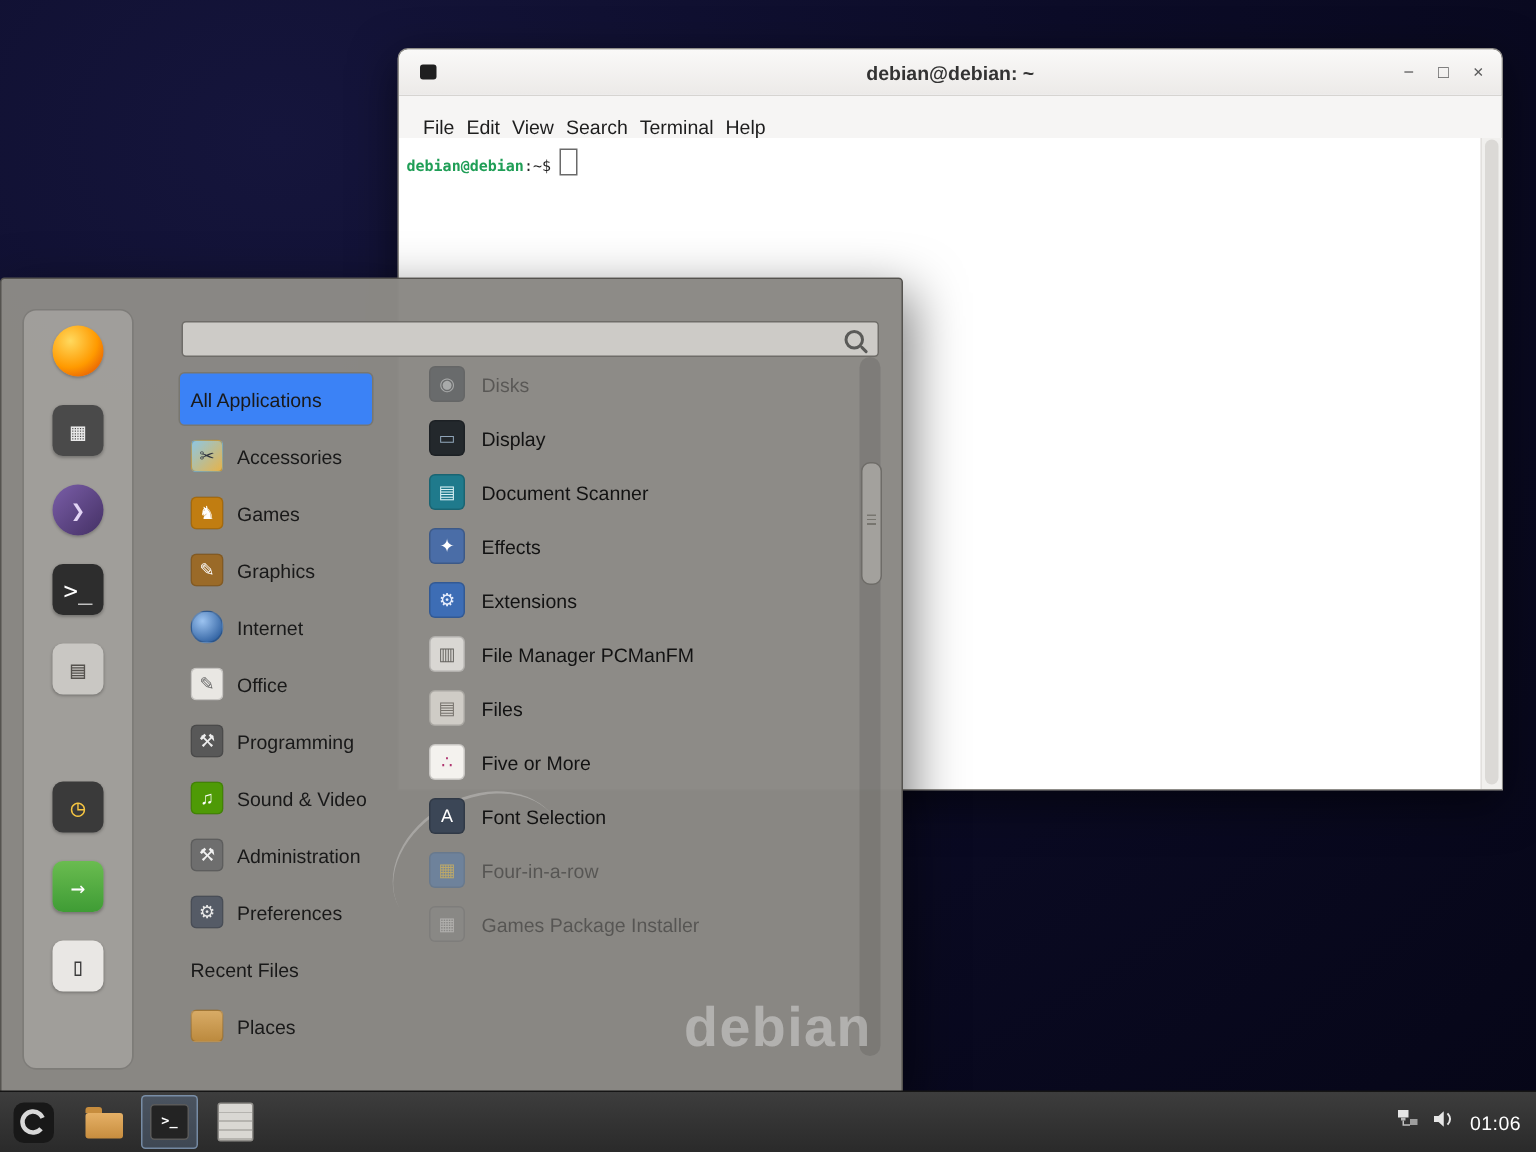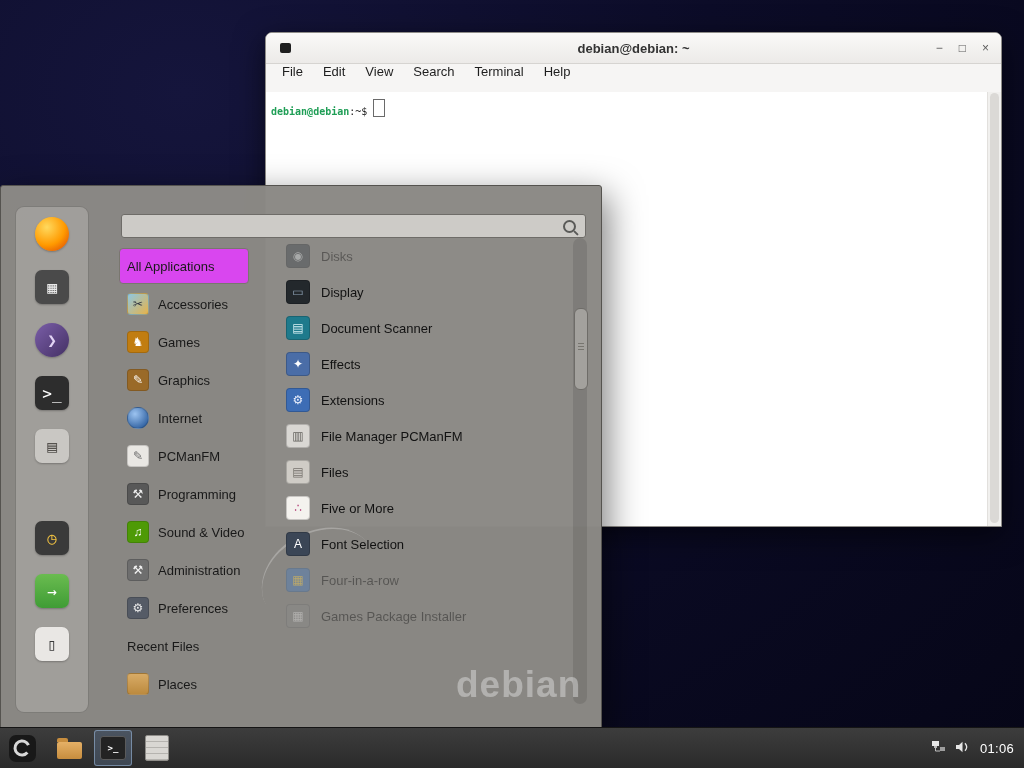--- a/index.html
+++ b/index.html
@@ -14,21 +14,21 @@
   .titlebar { height:30px; background:linear-gradient(#faf9f8,#eceae8);
     border-bottom:1px solid #d6d4d1; border-radius:6px 6px 0 0;
     display:flex; align-items:center; justify-content:center; position:relative; }
   .titlebar-icon { position:absolute; left:14px; top:10px; width:11px; height:10px;
     background:#1f1f1f; border-radius:2px; }
   .titlebar .title { font-weight:bold; font-size:13px; color:#333; }
   .win-controls { position:absolute; right:12px; top:0; height:100%;
     display:flex; gap:16px; align-items:center; color:#5c5c5c; font-size:12px; }
   .win-controls span { cursor:default; line-height:1; }
   .menubar { height:28px; background:#f6f5f4; border-bottom:1px solid #e9e7e5;
-    display:flex; align-items:flex-start; padding-left:16px; gap:20px; font-size:13px; color:#1e1e1e; }
+    display:flex; align-items:flex-end; padding-left:16px; gap:8px; font-size:13px; color:#1e1e1e; }
   .term-body { position:absolute; top:59px; left:0; right:0; bottom:0; background:#fff; }
   .term-line { padding:7px 0 0 5px; font-family:"DejaVu Sans Mono",monospace; font-size:10px; white-space:pre; }
   .prompt-user { color:#1f9e56; font-weight:bold; }
   .prompt-path { color:#1f1f1f; }
   .cursor { display:inline-block; width:10px; height:16px; border:1px solid #6a6a6a;
     vertical-align:text-bottom; margin-left:6px; }
   .term-scrollbar { position:absolute; top:0; right:0; bottom:0; width:13px;
     background:#f1f0ee; border-left:1px solid #e2e0dd; }
   .term-thumb { position:absolute; top:1px; left:2px; width:9px; height:99%;
     background:#dbd9d6; border-radius:5px; }
@@ -53,21 +53,21 @@
     border-radius:3px; padding:0 28px 0 8px; font-size:13px; color:#222; outline:none;
     box-sizing:border-box; }
   .search-icon { position:absolute; right:10px; top:6px; width:9px; height:9px;
     border:2px solid #5a5a58; border-radius:50%; }
   .search-icon::after { content:""; position:absolute; width:6px; height:2px;
     background:#5a5a58; transform:rotate(45deg); right:-5px; bottom:-3px; border-radius:1px; }
 
   .cat-list { position:absolute; left:118px; top:62px; width:130px; }
   .cat-item { display:flex; align-items:center; gap:9px; height:34px; margin-bottom:2px;
     padding:0 7px; font-size:13px; color:#191919; border:1px solid transparent; border-radius:4px; }
-  .cat-item.selected { background:#d946ef; border-color:#79776f; }
+  .cat-item.selected { background:#3b82f6; border-color:#79776f; }
   .cat-icon { width:20px; height:20px; border-radius:4px; display:flex; align-items:center;
     justify-content:center; font-size:12px; flex:0 0 auto; border:1px solid rgba(0,0,0,.15); }
   .cat-label { white-space:nowrap; }
 
   .app-list { position:absolute; left:285px; top:52px; width:285px; height:466px; overflow:hidden; }
   .app-item { display:flex; align-items:center; gap:11px; height:36px; font-size:13px; color:#121212; }
   .app-item.dimmed { opacity:.42; }
   .app-icon { width:22px; height:22px; border-radius:4px; display:flex; align-items:center;
     justify-content:center; font-size:12px; flex:0 0 auto; border:1px solid rgba(0,0,0,.18); }
   .app-label { white-space:nowrap; }
@@ -203,21 +203,21 @@
           <span class="cat-label">Graphics</span>
         </div>
 
         <div class="cat-item">
           <span class="cat-icon" style="background: radial-gradient(circle at 35% 30%, rgb(156, 195, 240), rgb(52, 101, 164) 78%); border-radius: 50%;"></span>
           <span class="cat-label">Internet</span>
         </div>
 
         <div class="cat-item">
           <span class="cat-icon" style="background: rgb(233, 231, 227); color: rgb(106, 106, 106);">✎</span>
-          <span class="cat-label">PCManFM</span>
+          <span class="cat-label">Office</span>
         </div>
 
         <div class="cat-item">
           <span class="cat-icon" style="background: rgb(88, 88, 88); color: rgb(238, 238, 238);">⚒</span>
           <span class="cat-label">Programming</span>
         </div>
 
         <div class="cat-item">
           <span class="cat-icon" style="background: rgb(78, 154, 6); color: rgb(255, 255, 255);">♫</span>
           <span class="cat-label">Sound &amp; Video</span>

